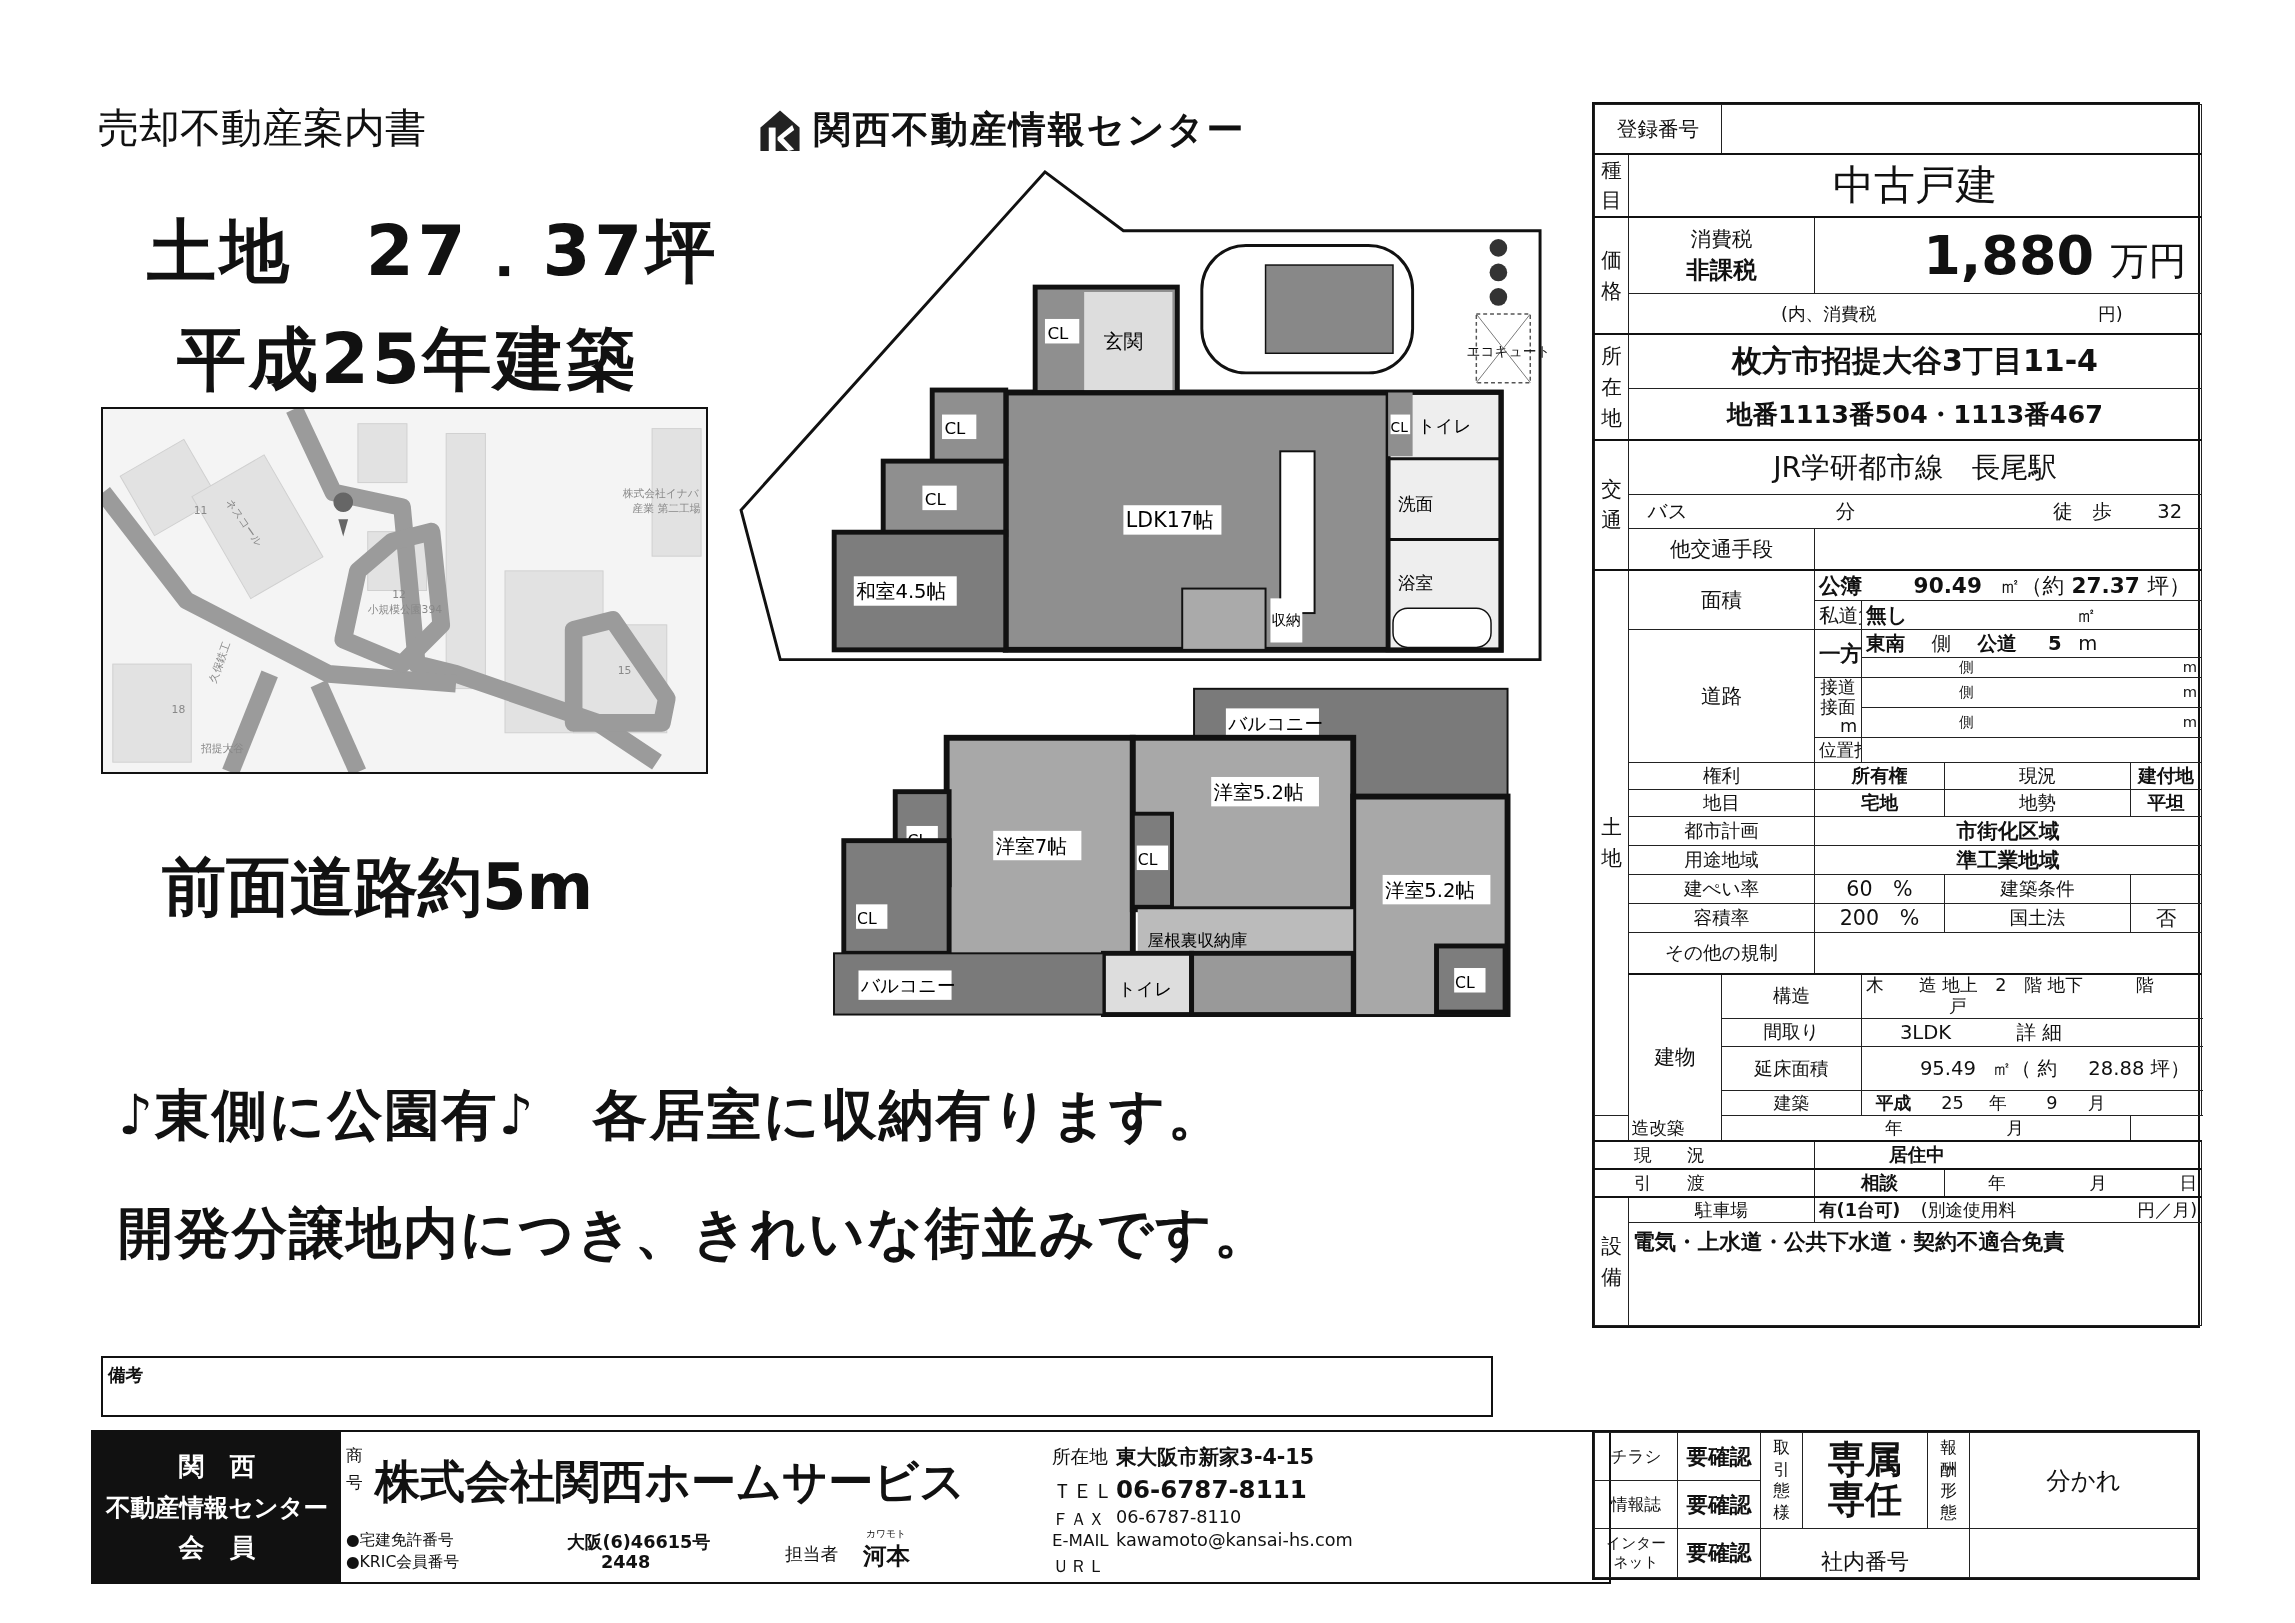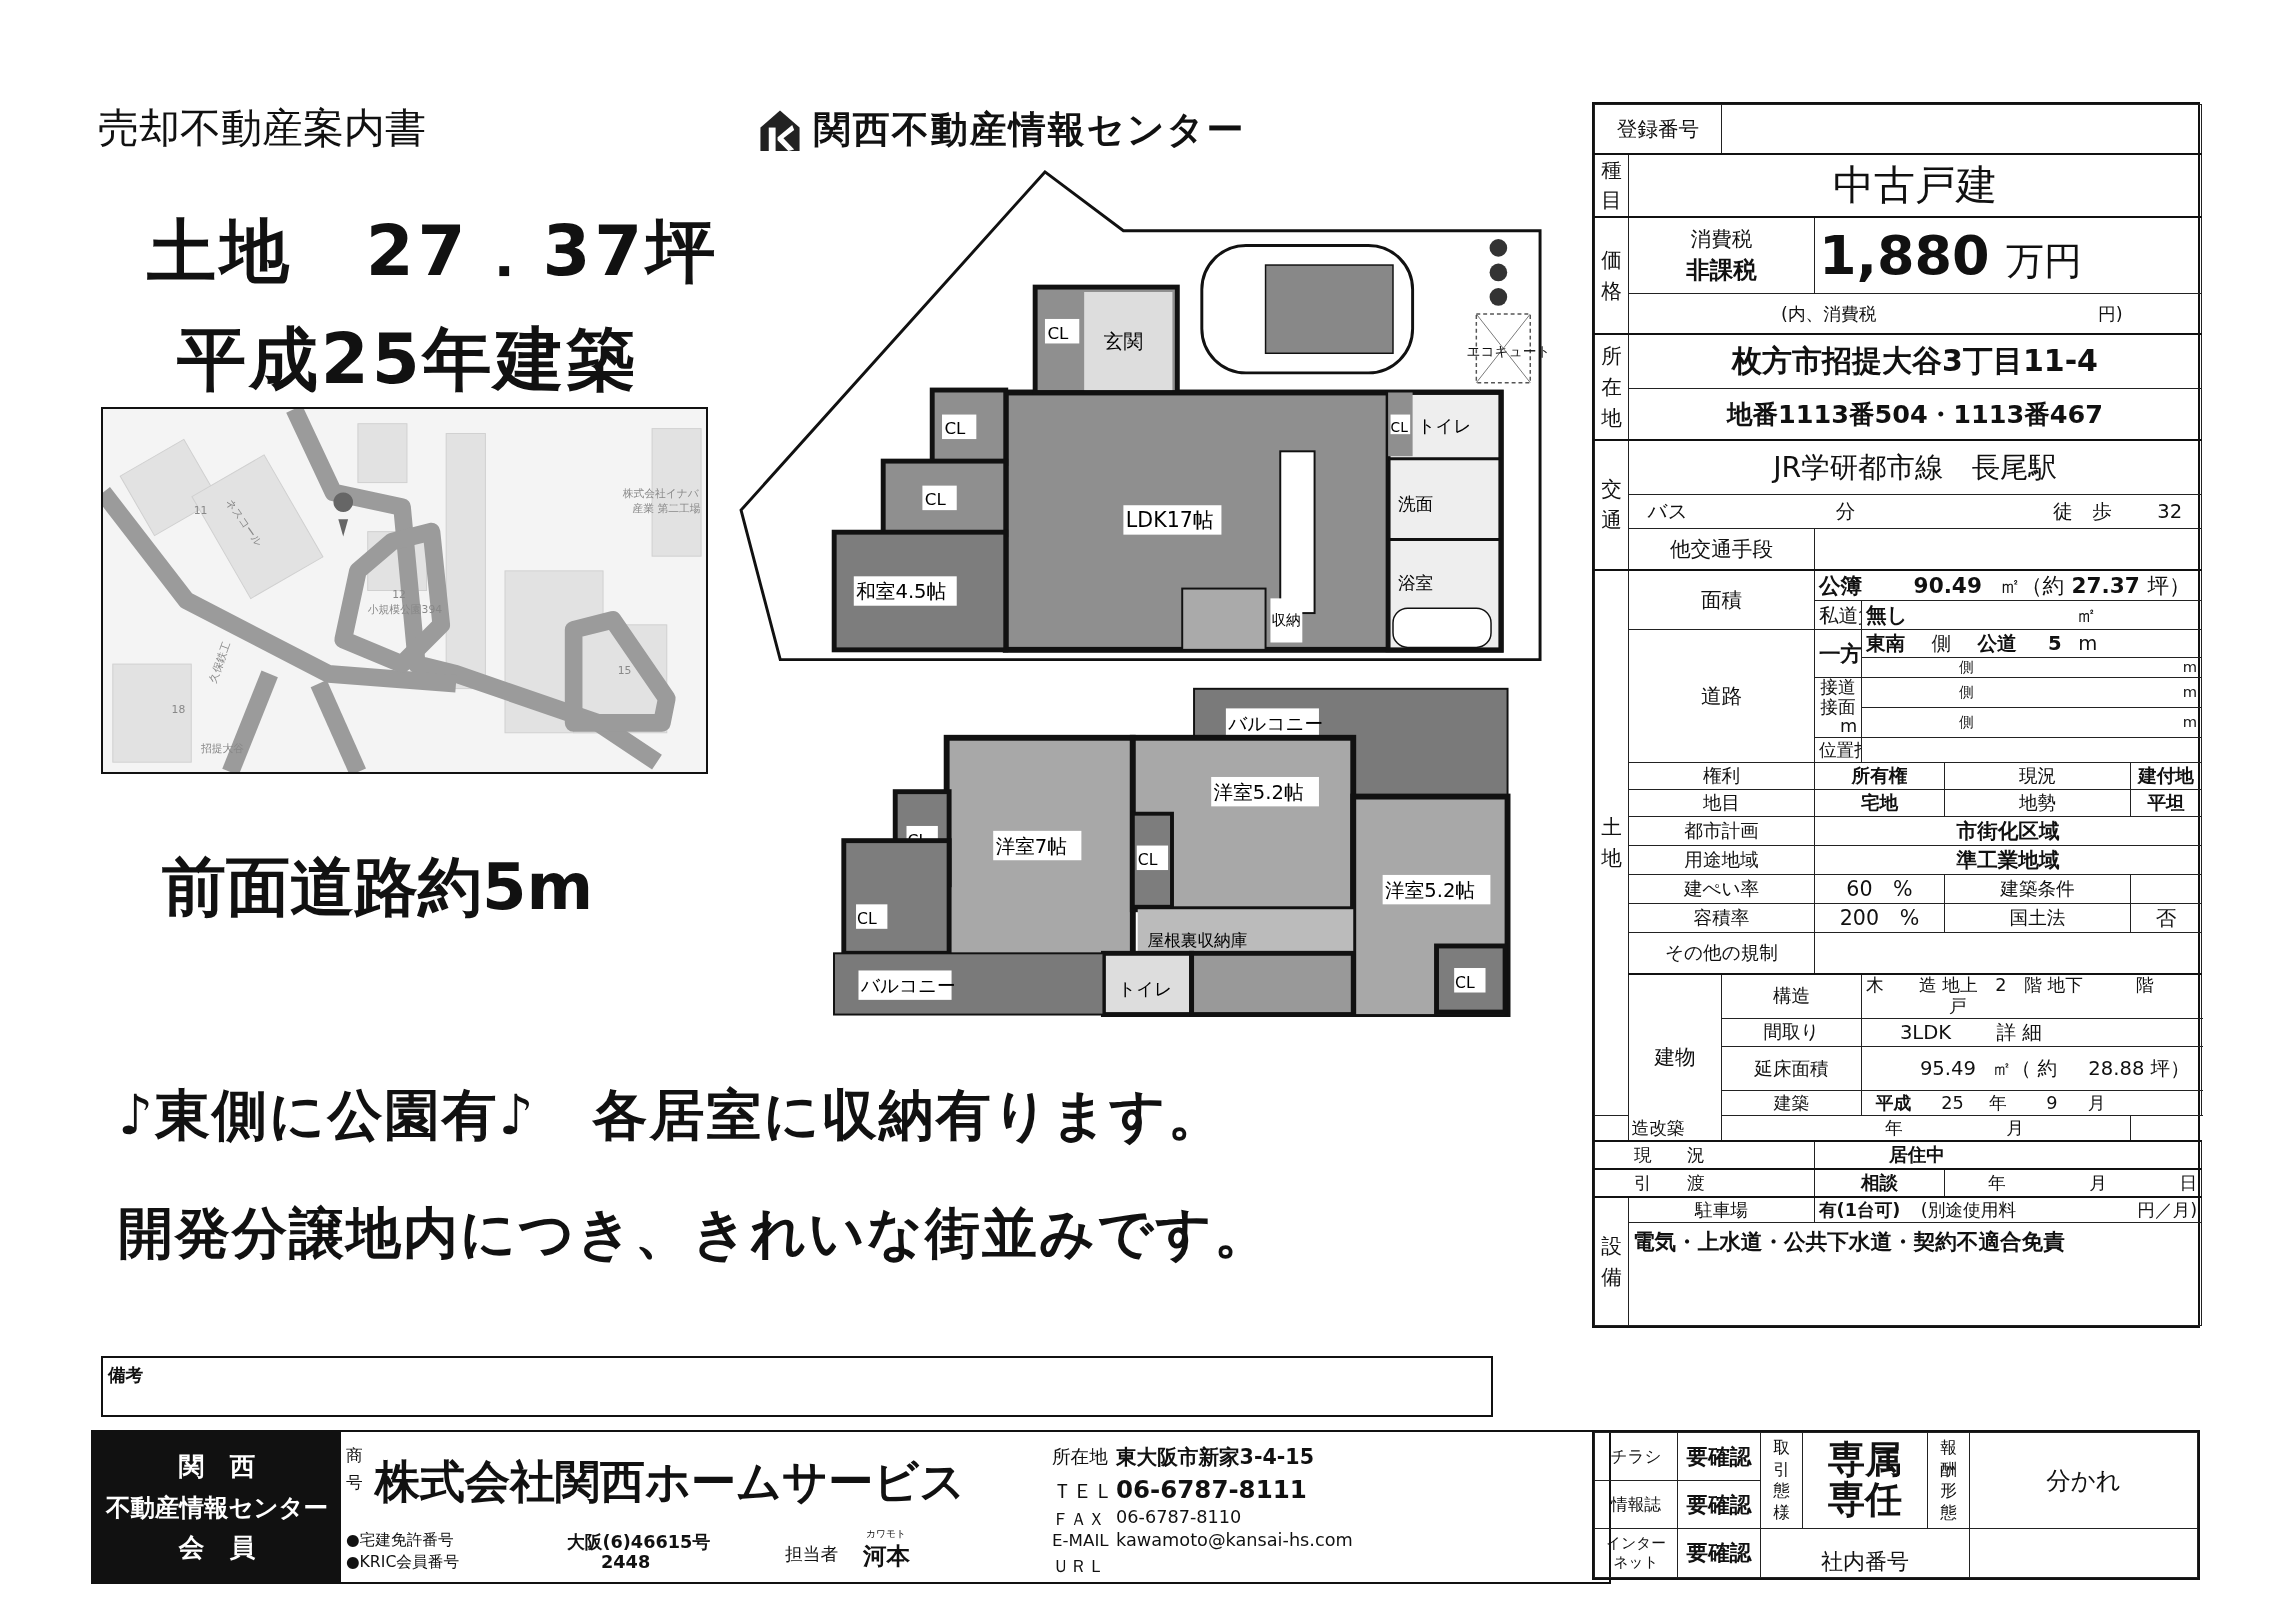--- a/index.html
+++ b/index.html
@@ -26,21 +26,21 @@
   #plan2{left:824px;top:679px;width:696px;height:338px;}
   
   #info{left:1592px;top:102px;width:608px;}
   table{border-collapse:collapse;width:100%;table-layout:fixed;}
   td{border:1px solid #222;padding:0 3.9px;vertical-align:middle;font-size:20.6px;overflow:hidden;white-space:nowrap;}
   .thick-top td{border-top:2.9px solid #111;}
   .vlabel{text-align:center;font-size:20.6px;line-height:1.5;white-space:normal;}
   .lbl{text-align:center;}
   .big{font-size:41px;text-align:center;}
   .center{text-align:center;}
-  .right{text-align:left;}
+  .right{text-align:right;}
   #info-box{border:2.9px solid #111;}
   
   #notes{left:101px;top:1356px;width:1392px;height:61px;border:2px solid #111;border-top:2.9px solid #111;padding:4.9px 4.9px;box-sizing:border-box;font-size:17.7px;}
   #notes-title{font-weight:bold;}
   
   #footer{left:91px;top:1430px;width:1516px;height:150px;border:2.9px solid #111;display:flex;}
   #footer-right{left:1592px;top:1430px;width:608px;height:150px;border:2.9px solid #111;box-sizing:border-box;}
   #footer-right table td{font-size:19.6px;}
 </style>
 </head>
@@ -358,21 +358,21 @@
       <td colspan="2" class="lbl" style="font-size:18.6px">構造</td>
       <td colspan="5" style="font-size:17.7px;white-space:normal;line-height:1.2">
         <div>木　　造 地上　2　階 地下　　　階</div>
         <div style="padding-left:83px">戸</div>
       </td>
     </tr>
     <tr style="height:28.4px">
       <td colspan="2" class="lbl" style="font-size:18.6px">間取り</td>
       <td colspan="5" style="font-size:19.6px">
         <span style="margin-left:34px">3LDK</span>
-        <span style="margin-left:39px">詳 細</span>
+        <span style="margin-left:59px">詳 細</span>
       </td>
     </tr>
     <tr style="height:44px">
       <td colspan="2" class="lbl" style="font-size:18.6px">延床面積</td>
       <td colspan="5" style="font-size:19.6px">
         <span style="margin-left:54px">95.49</span>
         <span style="margin-left:9.8px">㎡（ 約</span>
         <span style="margin-left:25px">28.88</span>
         <span>坪）</span>
       </td>

